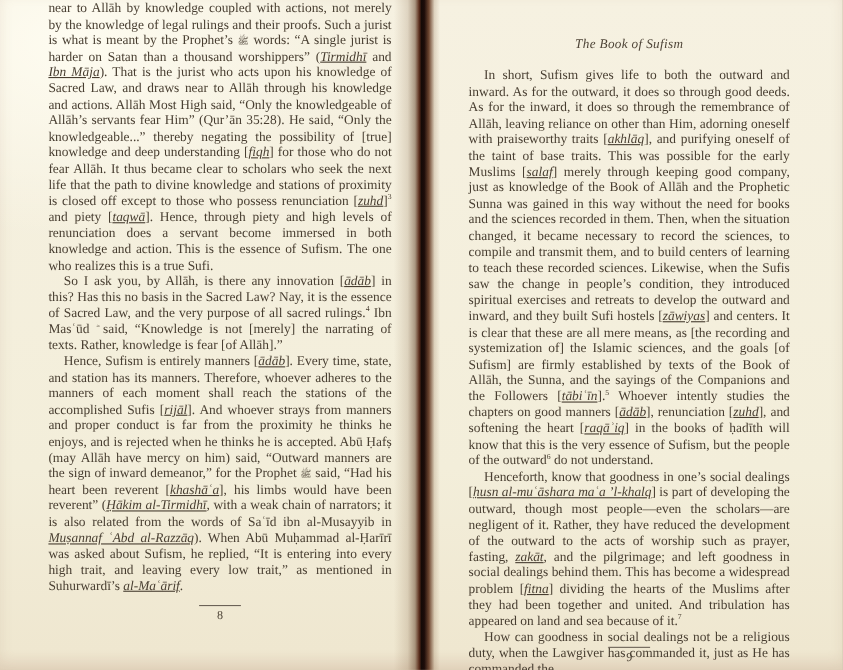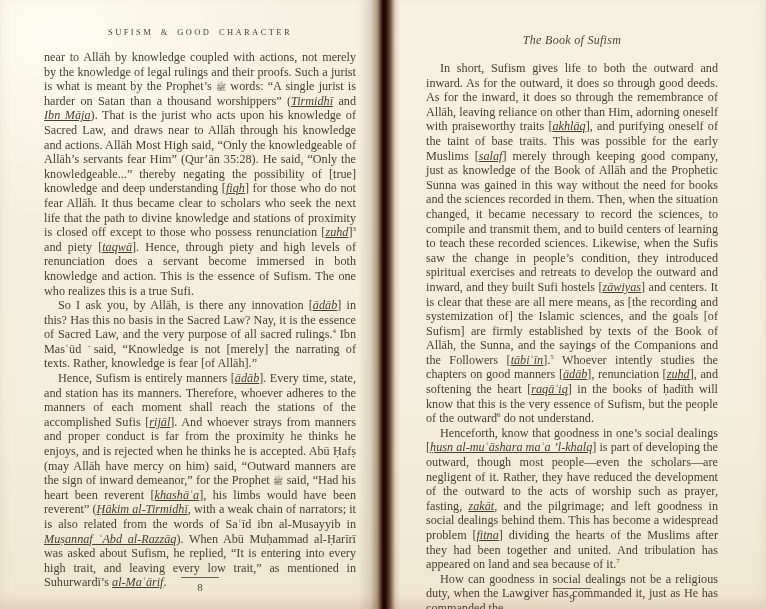--- a/index.html
+++ b/index.html
@@ -81,21 +81,20 @@
 </style>
 </head>
 <body>
 
 <div class="spread">
 
   <div class="spine"></div>
 
   <div class="page page-left">
     <div class="page-inner">
-      <div class="running-header caps">SUFISM &amp; GOOD CHARACTER</div>
       <div class="bodytext">
           <p class="para">near to Allāh by knowledge coupled with actions, not merely by the knowledge of legal rulings and their proofs. Such a jurist is what is meant by the Prophet’s <span class="honorific">ﷺ</span> words: “A single jurist is harder on Satan than a thousand worshippers” (<em>Tirmidhī</em> and <em>Ibn Māja</em>). That is the jurist who acts upon his knowledge of Sacred Law, and draws near to Allāh through his knowledge and actions. Allāh Most High said, “Only the knowledgeable of Allāh’s servants fear Him” (Qur’ān 35:28). He said, “Only the knowledgeable...” thereby negating the possibility of [true] knowledge and deep understanding [<em>fiqh</em>] for those who do not fear Allāh. It thus became clear to scholars who seek the next life that the path to divine knowledge and stations of proximity is closed off except to those who possess renunciation [<em>zuhd</em>]<sup>3</sup> and piety [<em>taqwā</em>]. Hence, through piety and high levels of renunciation does a servant become immersed in both knowledge and action. This is the essence of Sufism. The one who realizes this is a true Sufi.</p>
           <p class="para indent">So I ask you, by Allāh, is there any innovation [<em>ādāb</em>] in this? Has this no basis in the Sacred Law? Nay, it is the essence of Sacred Law, and the very purpose of all sacred rulings.<sup>4</sup> Ibn Masʿūd <span class="honorific">ؓ</span> said, “Knowledge is not [merely] the narrating of texts. Rather, knowledge is fear [of Allāh].”</p>
           <p class="para indent">Hence, Sufism is entirely manners [<em>ādāb</em>]. Every time, state, and station has its manners. Therefore, whoever adheres to the manners of each moment shall reach the stations of the accomplished Sufis [<em>rijāl</em>]. And whoever strays from manners and proper conduct is far from the proximity he thinks he enjoys, and is rejected when he thinks he is accepted. Abū Ḥafṣ (may Allāh have mercy on him) said, “Outward manners are the sign of inward demeanor,” for the Prophet <span class="honorific">ﷺ</span> said, “Had his heart been reverent [<em>khashāʿa</em>], his limbs would have been reverent” (<em>Ḥākim al-Tirmidhī</em>, with a weak chain of narrators; it is also related from the words of Saʿīd ibn al-Musayyib in <em>Muṣannaf ʿAbd al-Razzāq</em>). When Abū Muḥammad al-Ḥarīrī was asked about Sufism, he replied, “It is entering into every high trait, and leaving every low trait,” as mentioned in Suhurwardī’s <em>al-Maʿārif</em>.</p>
         </div>
       <div class="footer">
         <div class="footer-rule"></div>
         <div class="page-number">8</div>
       </div>
     </div>

